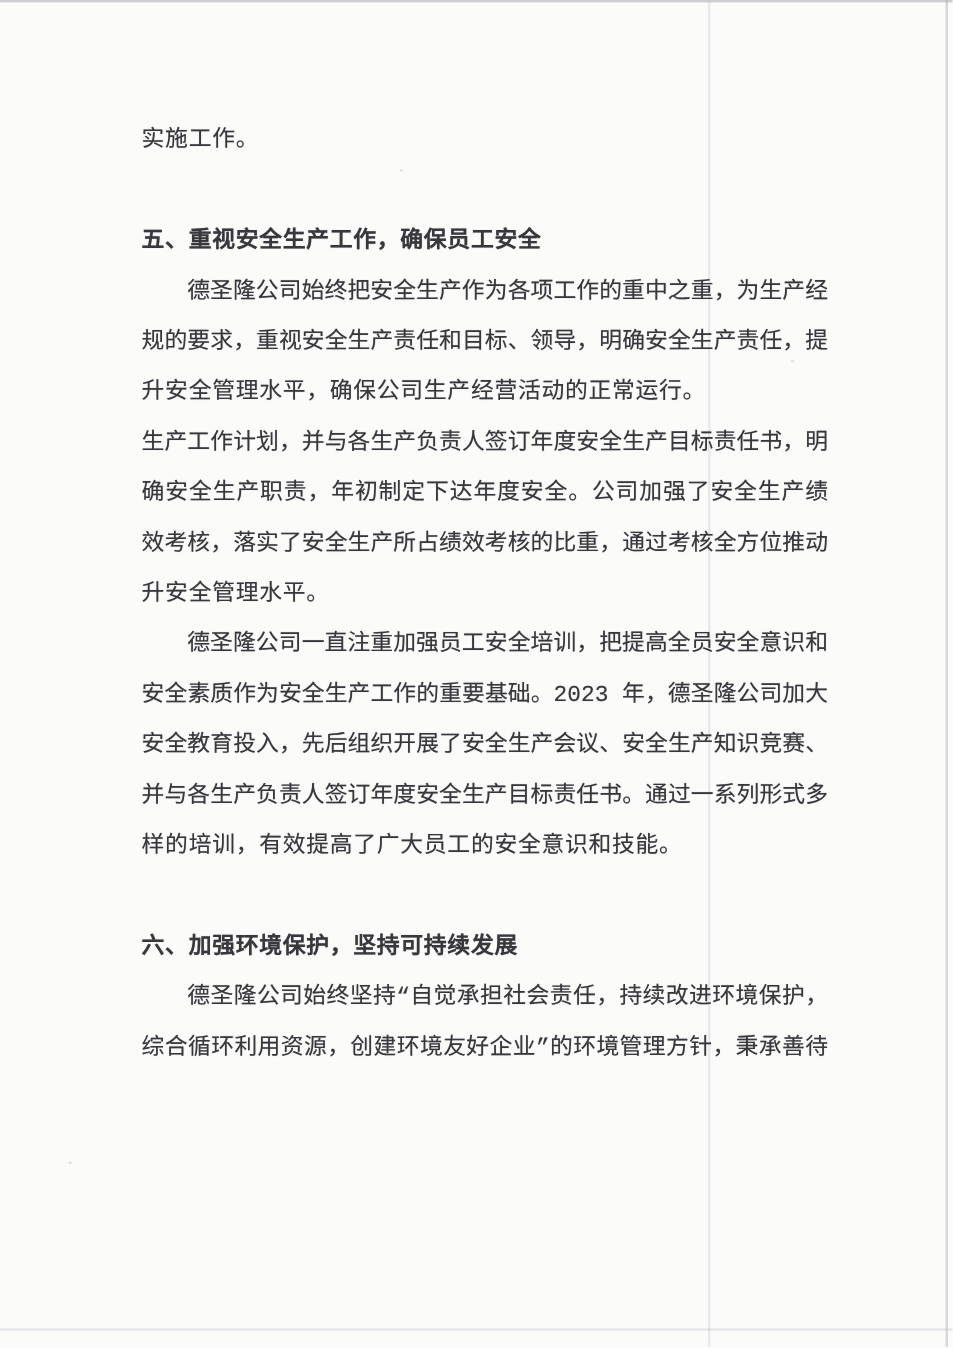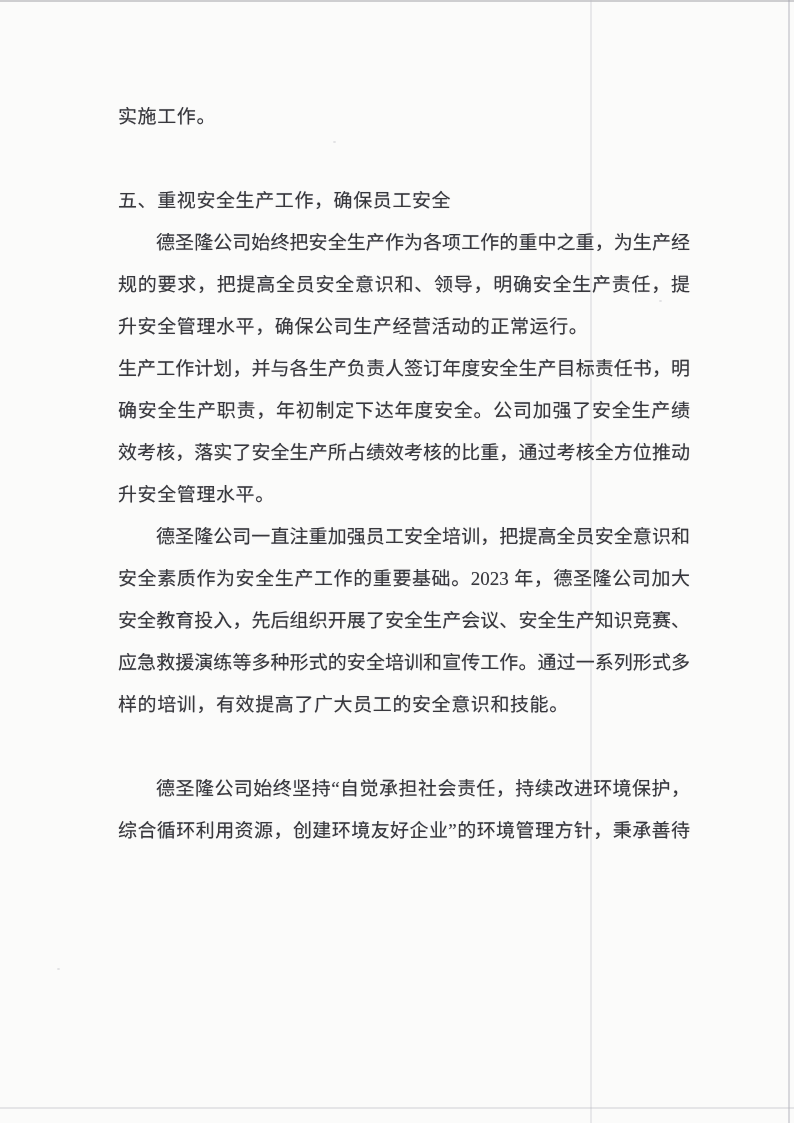--- a/index.html
+++ b/index.html
@@ -27,30 +27,32 @@
     line-height: 42px;
     font-size: 19px;
     color: var(--ink, #37373c);
     text-shadow: 0 0 0.8px rgba(70,70,82,0.45);
     white-space: normal;
     overflow: visible;
   }
   .line.blank {  }
   .line.heading {
     letter-spacing: 0.7px;
+    font-weight: bold;
   }
   .line.left {
     text-align: left;
     letter-spacing: 0.6px;
   }
   .line.just {
     text-align: justify;
     text-align-last: justify;
     text-justify: inter-character;
     letter-spacing: 0;
+    font-family: Liberation Mono, monospace;
   }
   .line.indent {
     text-indent: 38px;
   }
   
   .edge-top {
     position: absolute;
     left: 0; top: 0;
     width: 100%; height: 2px;
     background: var(--edge-strong, rgba(150,150,158,0.45));
@@ -89,28 +91,29 @@
   <div class="edge-right"></div>
   <div class="edge-bottom"></div>
   <div class="speck" style="left:333px; top:141px;"></div>
   <div class="speck" style="left:659px; top:300px;"></div>
   <div class="speck" style="left:57px;  top:968px;"></div>
   <div id="doc" class="doc">
       <div class="line left">实施工作。</div>
       <div class="line blank"></div>
       <div class="line heading left">五、重视安全生产工作，确保员工安全</div>
       <div class="line just indent">德圣隆公司始终把安全生产作为各项工作的重中之重，为生产经</div>
-      <div class="line just">规的要求，把提高全员安全意识和、领导，明确安全生产责任，提</div>
+      <div class="line just">规的要求，重视安全生产责任和目标、领导，明确安全生产责任，提</div>
       <div class="line left">升安全管理水平，确保公司生产经营活动的正常运行。</div>
       <div class="line just">生产工作计划，并与各生产负责人签订年度安全生产目标责任书，明</div>
       <div class="line just">确安全生产职责，年初制定下达年度安全。公司加强了安全生产绩</div>
       <div class="line just">效考核，落实了安全生产所占绩效考核的比重，通过考核全方位推动</div>
       <div class="line left">升安全管理水平。</div>
       <div class="line just indent">德圣隆公司一直注重加强员工安全培训，把提高全员安全意识和</div>
       <div class="line just">安全素质作为安全生产工作的重要基础。2023 年，德圣隆公司加大</div>
       <div class="line just">安全教育投入，先后组织开展了安全生产会议、安全生产知识竞赛、</div>
-      <div class="line just">应急救援演练等多种形式的安全培训和宣传工作。通过一系列形式多</div>
+      <div class="line just">并与各生产负责人签订年度安全生产目标责任书。通过一系列形式多</div>
       <div class="line left">样的培训，有效提高了广大员工的安全意识和技能。</div>
       <div class="line blank"></div>
+      <div class="line heading left">六、加强环境保护，坚持可持续发展</div>
       <div class="line just indent">德圣隆公司始终坚持“自觉承担社会责任，持续改进环境保护，</div>
       <div class="line just">综合循环利用资源，创建环境友好企业”的环境管理方针，秉承善待</div>
     </div>
 </div>
 
 </body></html>

